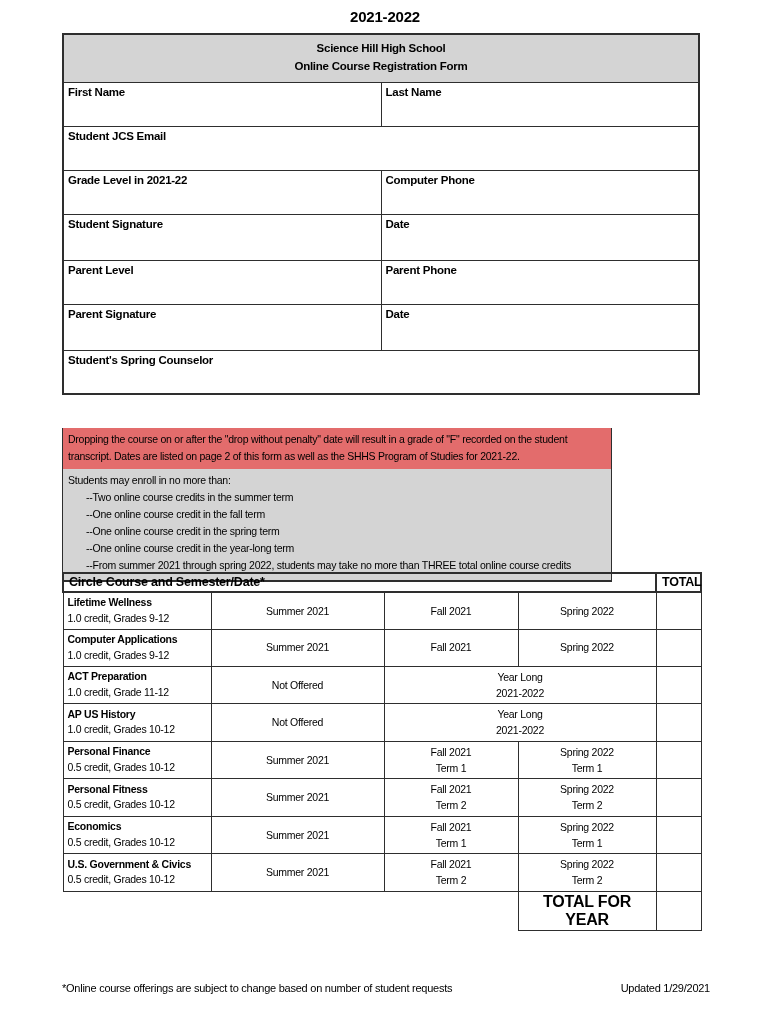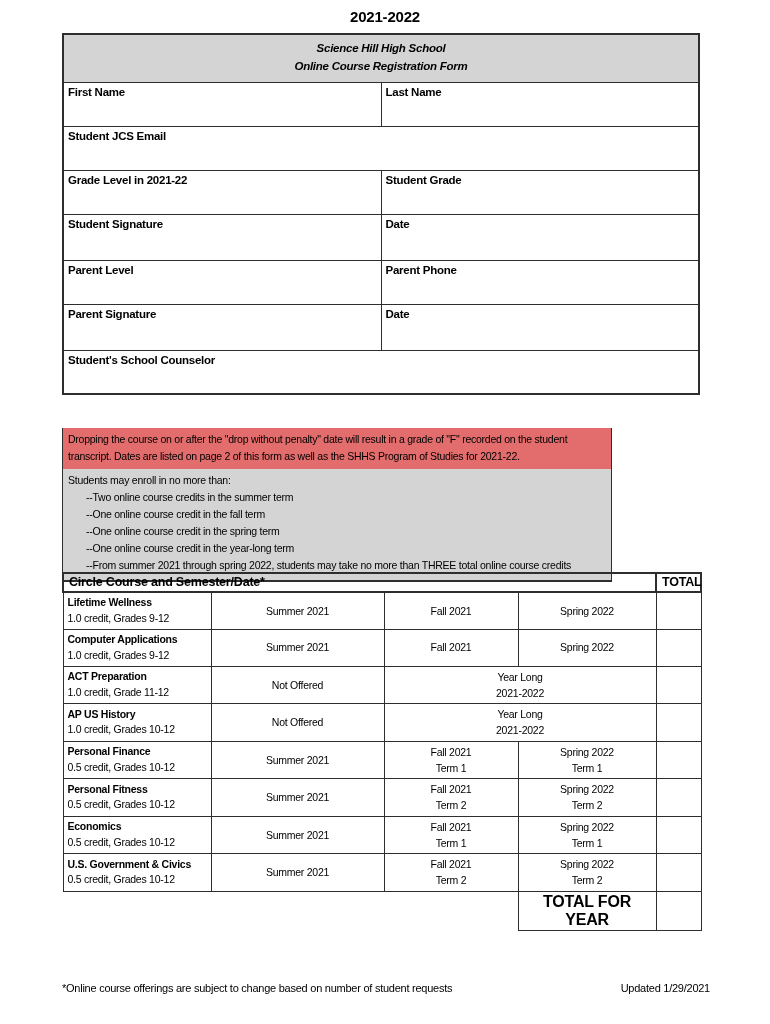--- a/index.html
+++ b/index.html
@@ -41,21 +41,20 @@
     letter-spacing: -0.25px;
   }
   .form-banner-cell {
     background: #d4d4d4;
     text-align: center;
     font-size: 14.5px;
     font-weight: bold;
     padding: 5px 0 6px 0 !important;
     line-height: 1.55;
     letter-spacing: -0.1px;
-    font-style: italic;
   }
   .row-tall td { height: 44px; }
   .row-mid td  { height: 46px; margin-top: 28px; }
 
   
   .notice-block {
     position: absolute;
     left: 62px; top: 428px;
     width: 550px;
     border-left: 1px solid #2e2e2e;
@@ -147,36 +146,36 @@
   </tr>
   <tr class="row-tall">
     <td colspan="2" style="width:320px">First Name</td>
     <td style="width:318px">Last Name</td>
   </tr>
   <tr class="row-tall">
     <td colspan="3">Student JCS Email</td>
   </tr>
   <tr class="row-tall">
     <td colspan="2">Grade Level in 2021-22</td>
-    <td>Student Grade</td>
+    <td>Computer Phone</td>
   </tr>
   <tr class="row-mid">
     <td colspan="2" style="width:455px">Student Signature</td>
     <td style="width:183px">Date</td>
   </tr>
   <tr class="row-tall">
     <td colspan="2">Parent Level</td>
     <td>Parent Phone</td>
   </tr>
   <tr class="row-mid">
     <td colspan="2">Parent Signature</td>
     <td>Date</td>
   </tr>
   <tr class="row-tall">
-    <td colspan="3">Student's School Counselor</td>
+    <td colspan="3">Student's Spring Counselor</td>
   </tr>
 </tbody>
   </table>
 
 <div class="notice-block">
   <div class="notice-red">Dropping the course on or after the "drop without penalty" date will result in a grade of "F" recorded on the student transcript. Dates are listed on page 2 of this form as well as the SHHS Program of Studies for 2021-22.</div>
   <div class="notice-gray">
     <div>Students may enroll in no more than:</div>
     <div class="rule-item">--Two online course credits in the summer term</div>
     <div class="rule-item">--One online course credit in the fall term</div>

